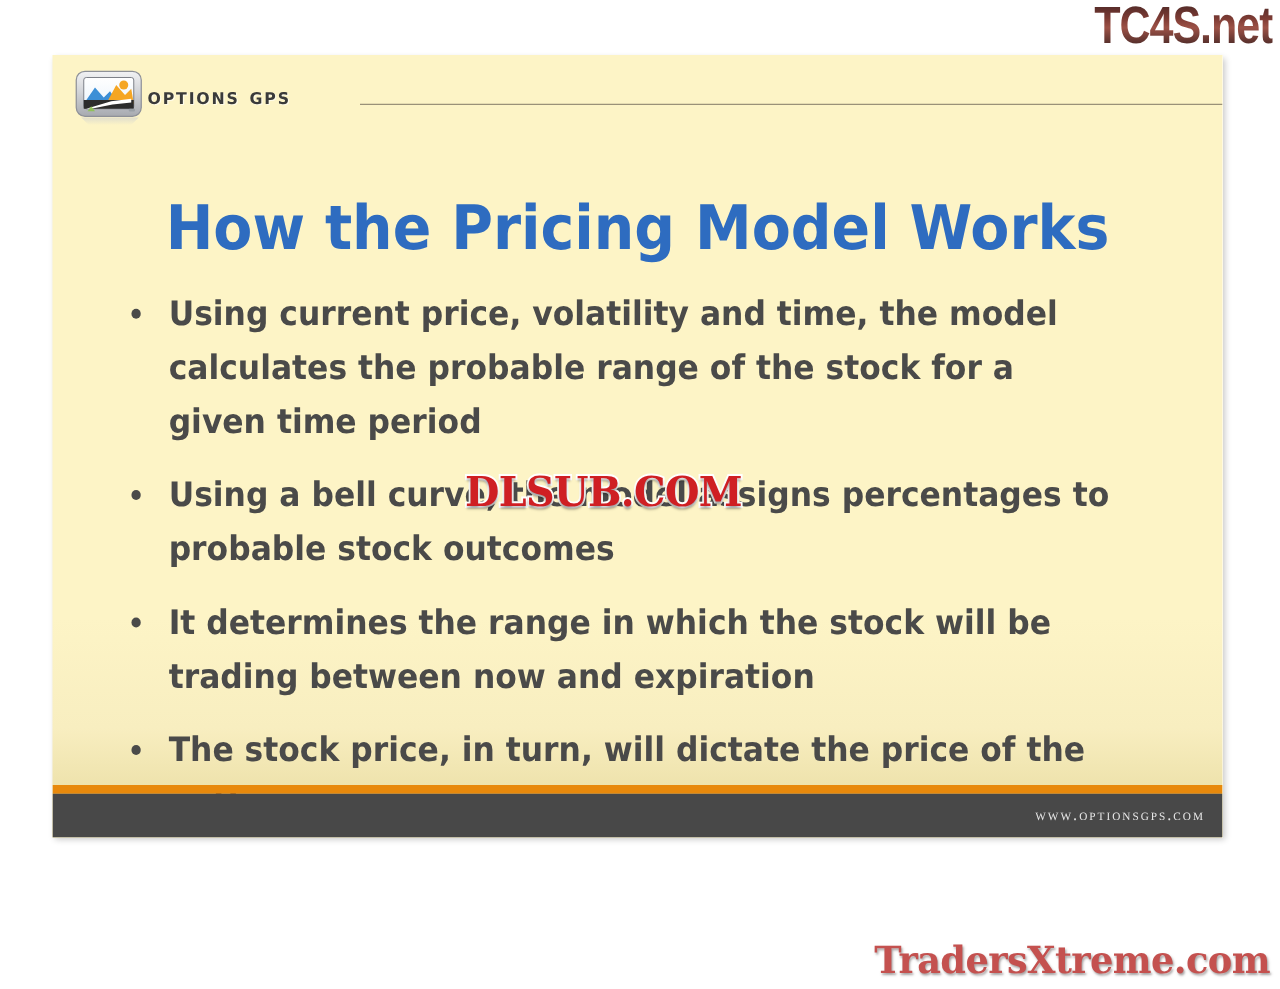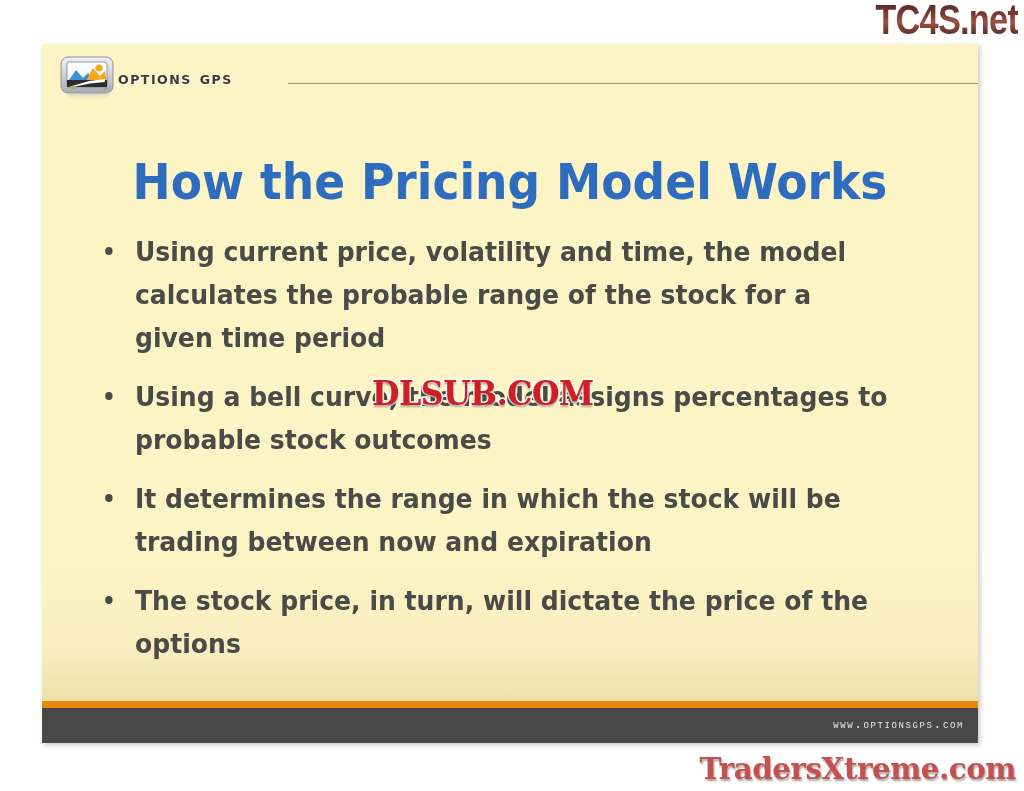--- a/index.html
+++ b/index.html
@@ -33,21 +33,21 @@
     white-space: nowrap;
     line-height: 44px;
   }
 
   
   #slide {
     position: absolute;
     left: 42px;
     top: 44px;
     width: 936px;
-    height: 699px;
+    height: 626px;
     background: linear-gradient(180deg,
         #fdf4c6 0%,
         #fdf4c6 72%,
         #f8eec0 86%,
         #ece0a8 95%,
         #ddd094 100%);
     box-shadow: 2px 2px 5px rgba(0,0,0,0.22);
     overflow: hidden;
   }
 
@@ -177,21 +177,21 @@
     left: 0;
     bottom: 0;
     width: 936px;
     height: 35px;
     background: #484848;
   }
   #footer-url {
     position: absolute;
     right: 14px;
     top: 9px;
-    font-family: Liberation Mono, monospace;
+    font-family: Liberation Serif, serif;
     font-size: 13px;
     letter-spacing: 1.6px;
     color: #e8e8e8;
     font-variant: small-caps;
     text-transform: lowercase;
     white-space: nowrap;
   }
 
   
   #tradersxtreme-brand {

